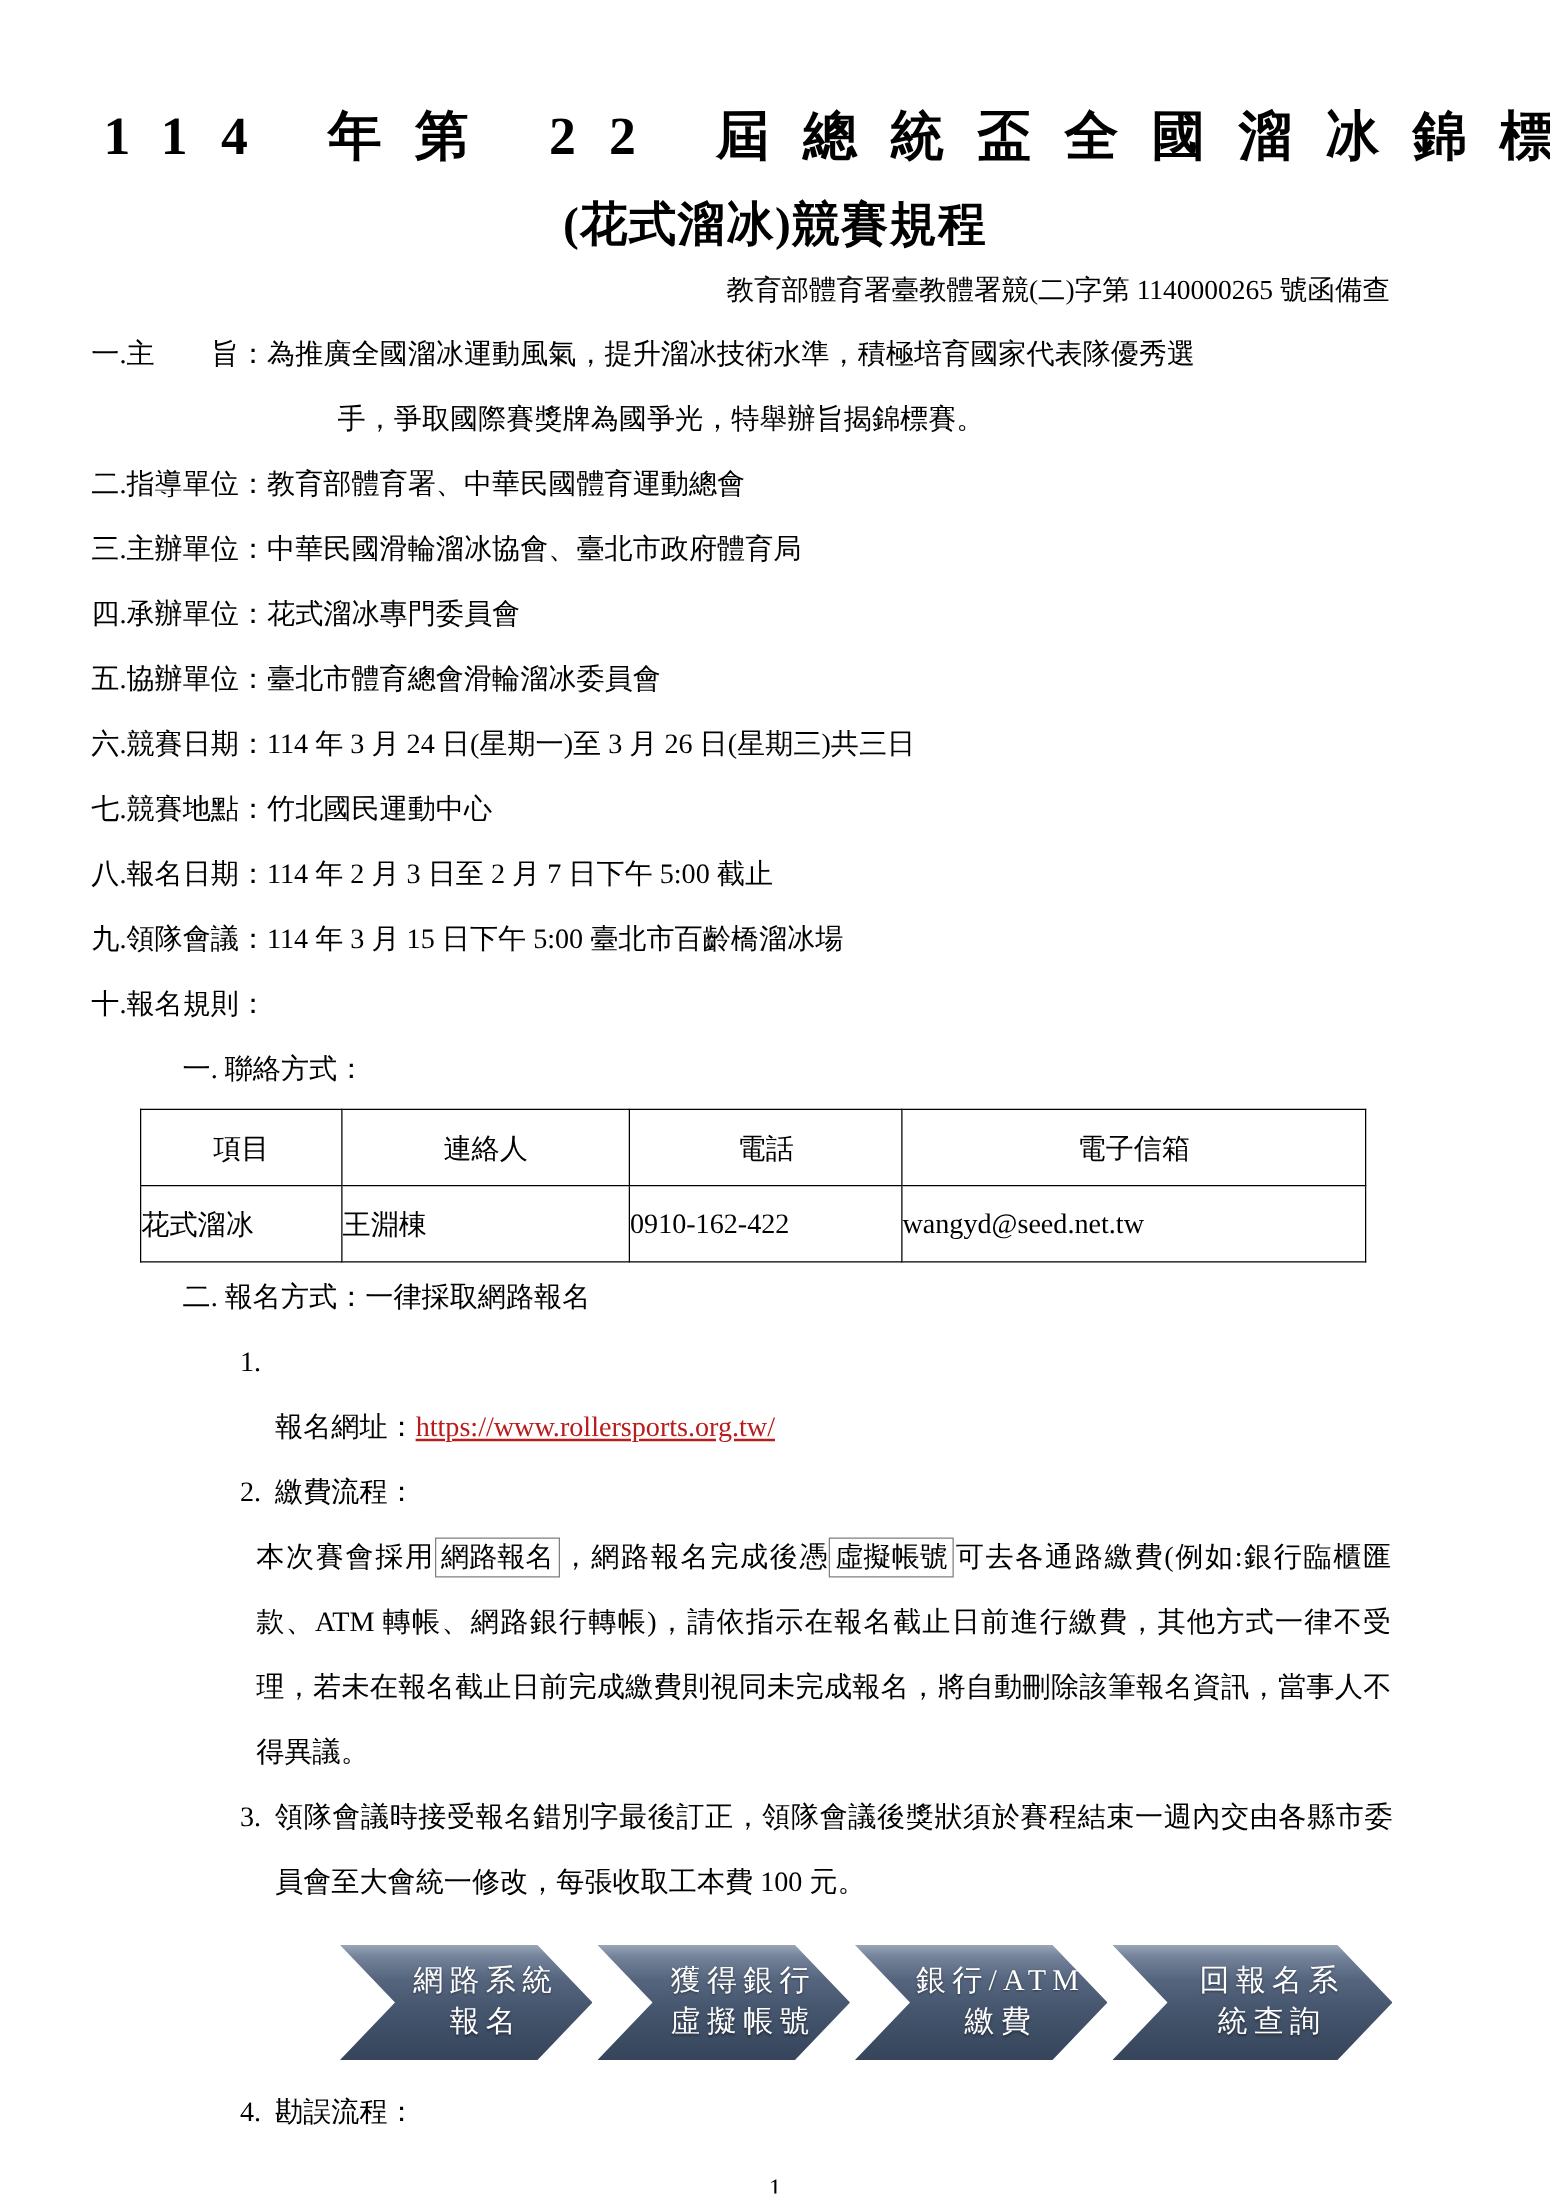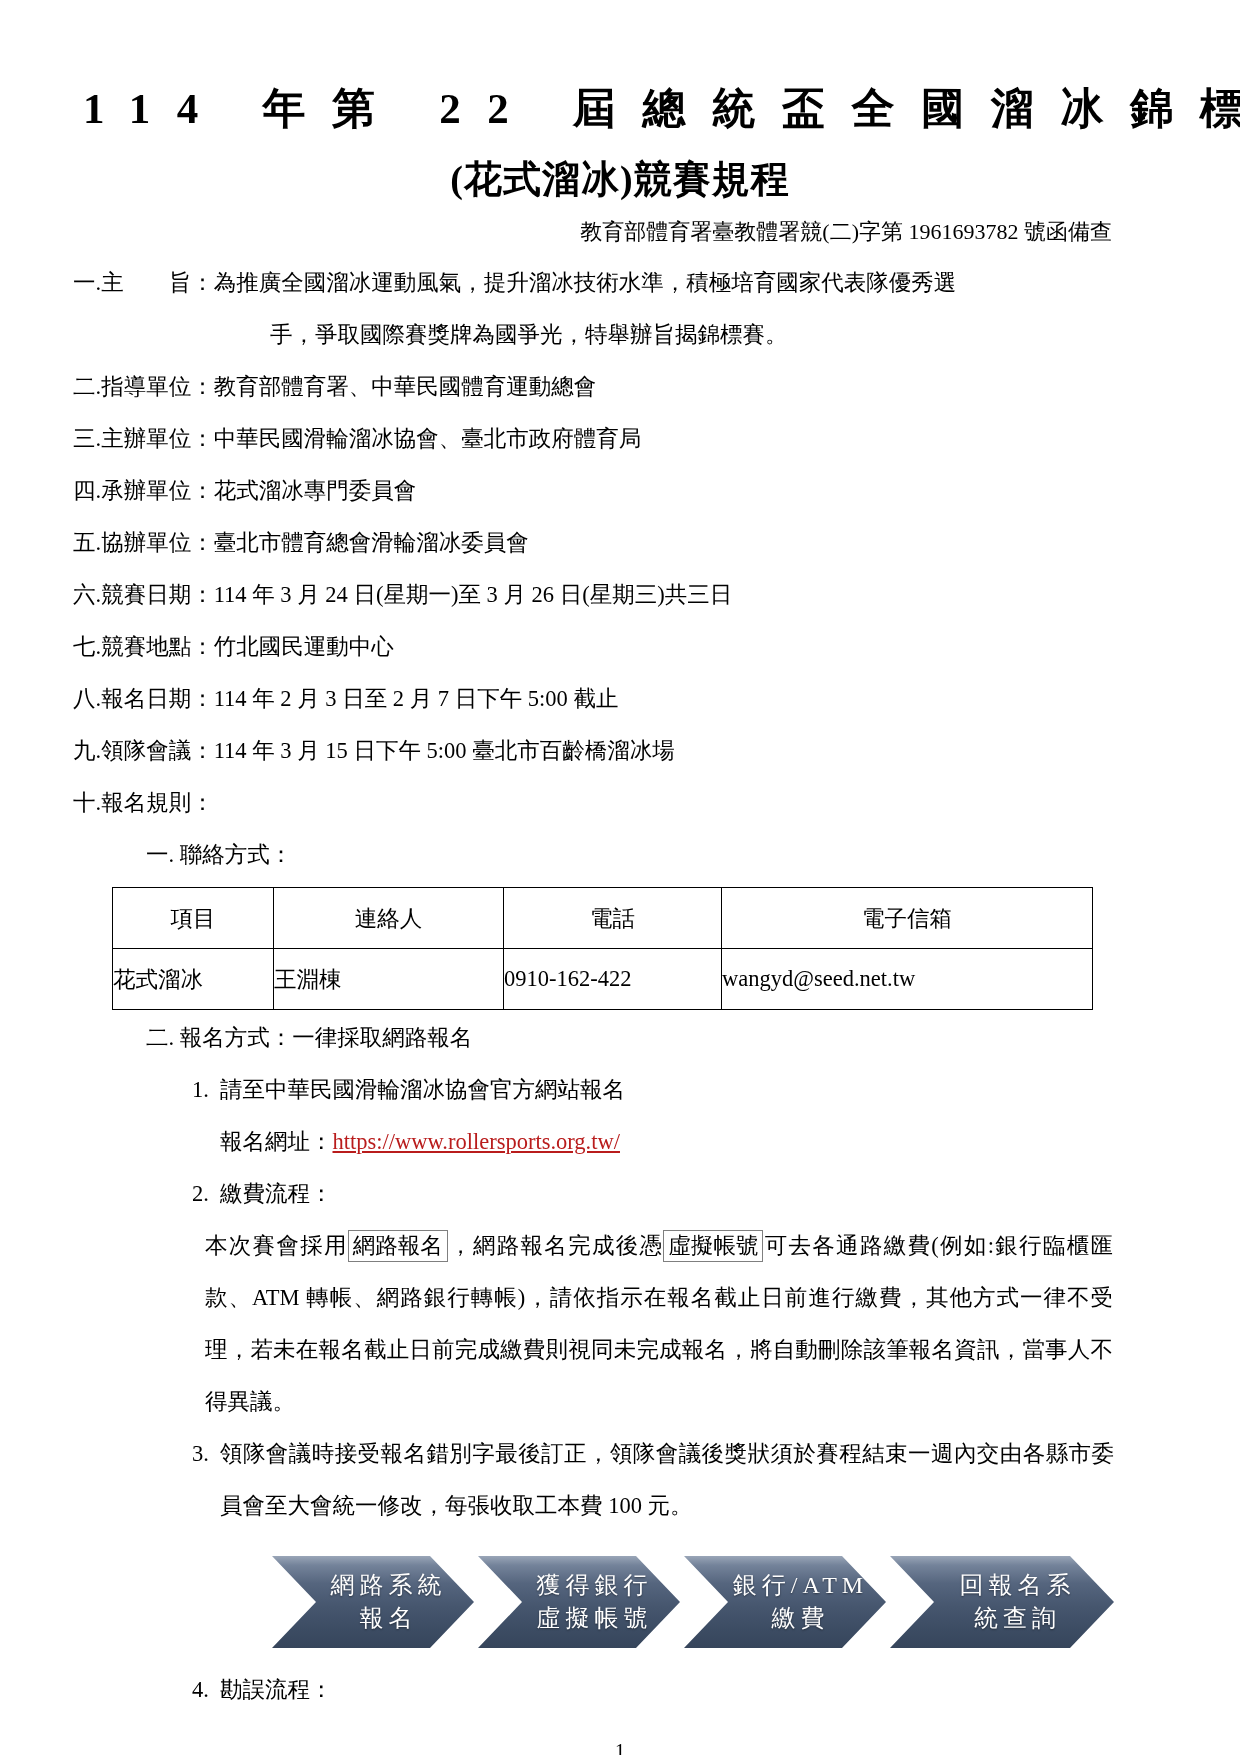--- a/index.html
+++ b/index.html
@@ -139,21 +139,21 @@
     font-size:20px;
   }
 </style>
 </head>
 <body>
 
 <div class="page">
 
   <div class="doc-title">114 年第 22 屆總統盃全國溜冰錦標賽</div>
   <div class="doc-subtitle">(花式溜冰)競賽規程</div>
-  <div class="approval">教育部體育署臺教體署競(二)字第 1961693782 號函備查</div>
+  <div class="approval">教育部體育署臺教體署競(二)字第 1140000265 號函備查</div>
 
   <div class="main-list">
     <div class="line">一.主　　旨：為推廣全國溜冰運動風氣，提升溜冰技術水準，積極培育國家代表隊優秀選</div>
     <div class="line wrap2">手，爭取國際賽獎牌為國爭光，特舉辦旨揭錦標賽。</div>
     <div class="line">二.指導單位：教育部體育署、中華民國體育運動總會</div>
     <div class="line">三.主辦單位：中華民國滑輪溜冰協會、臺北市政府體育局</div>
     <div class="line">四.承辦單位：花式溜冰專門委員會</div>
     <div class="line">五.協辦單位：臺北市體育總會滑輪溜冰委員會</div>
     <div class="line">六.競賽日期：114 年 3 月 24 日(星期一)至 3 月 26 日(星期三)共三日</div>
     <div class="line">七.競賽地點：竹北國民運動中心</div>
@@ -184,21 +184,20 @@
       <td class="phone">0910-162-422</td>
       <td class="email">wangyd@seed.net.tw</td>
     </tr>
   </tbody>
     </table>
 
   <div class="sub-heading">二. 報名方式：一律採取網路報名</div>
 
   <div class="step">
     <span class="num">1.</span>
-    <span>請至中華民國滑輪溜冰協會官方網站報名</span>
   </div>
 
   <div class="url-line">
     <span>報名網址：</span><a href="#">https://www.rollersports.org.tw/</a>
   </div>
 
   <div class="step">
     <span class="num">2.</span>
     <span>繳費流程：</span>
   </div>

